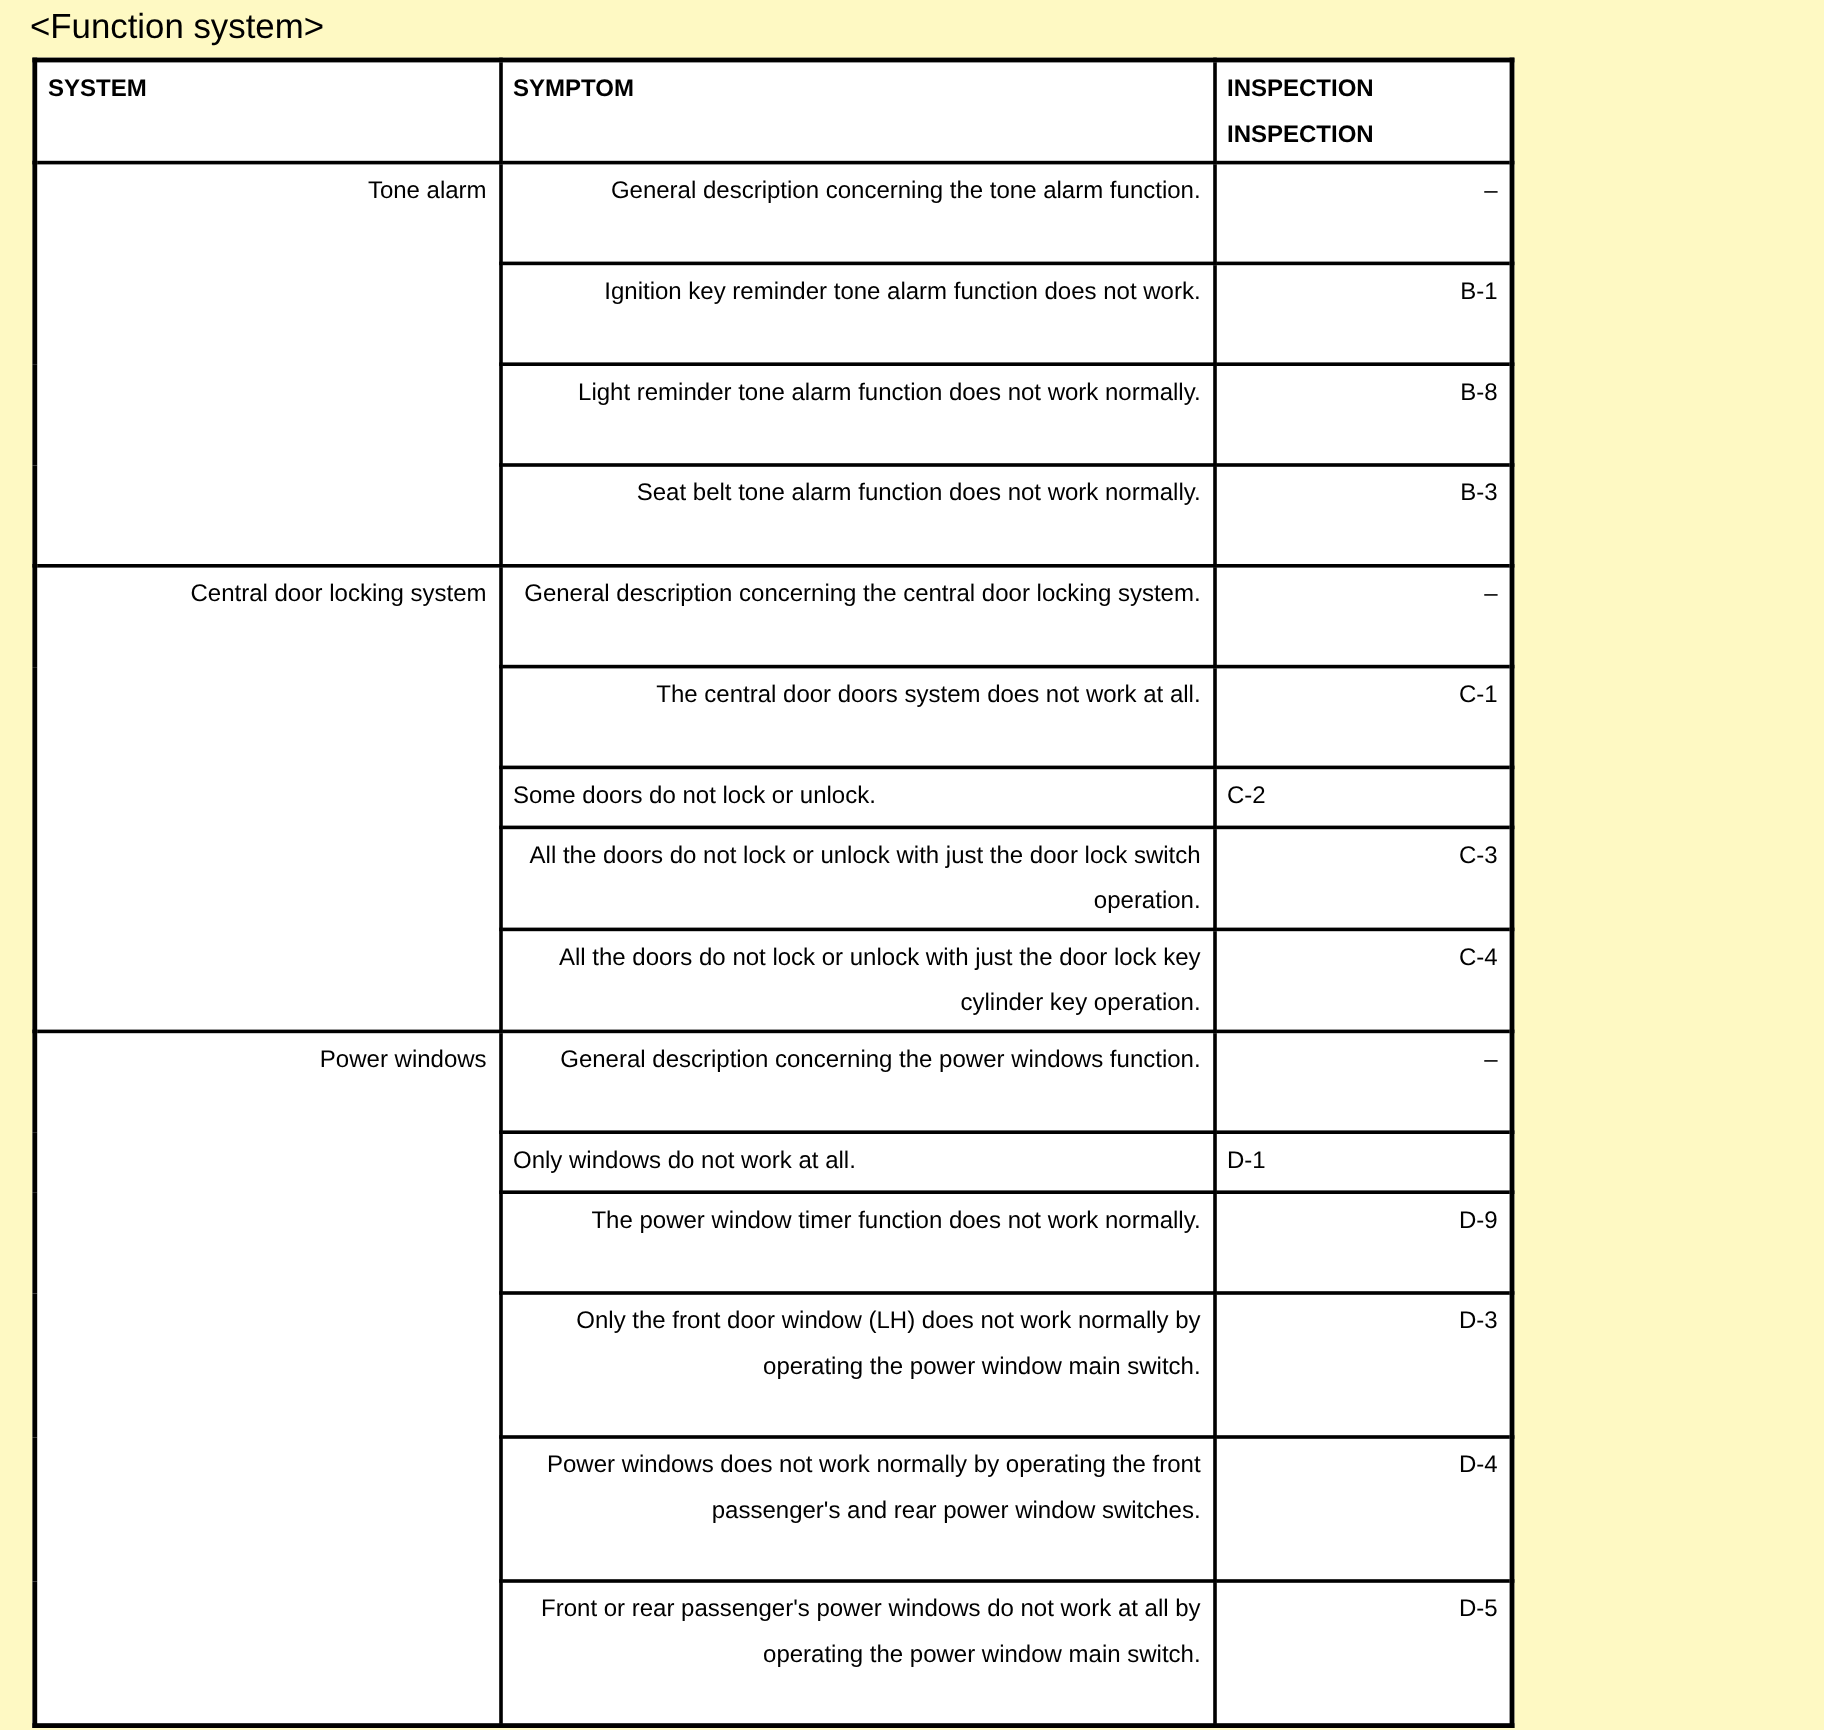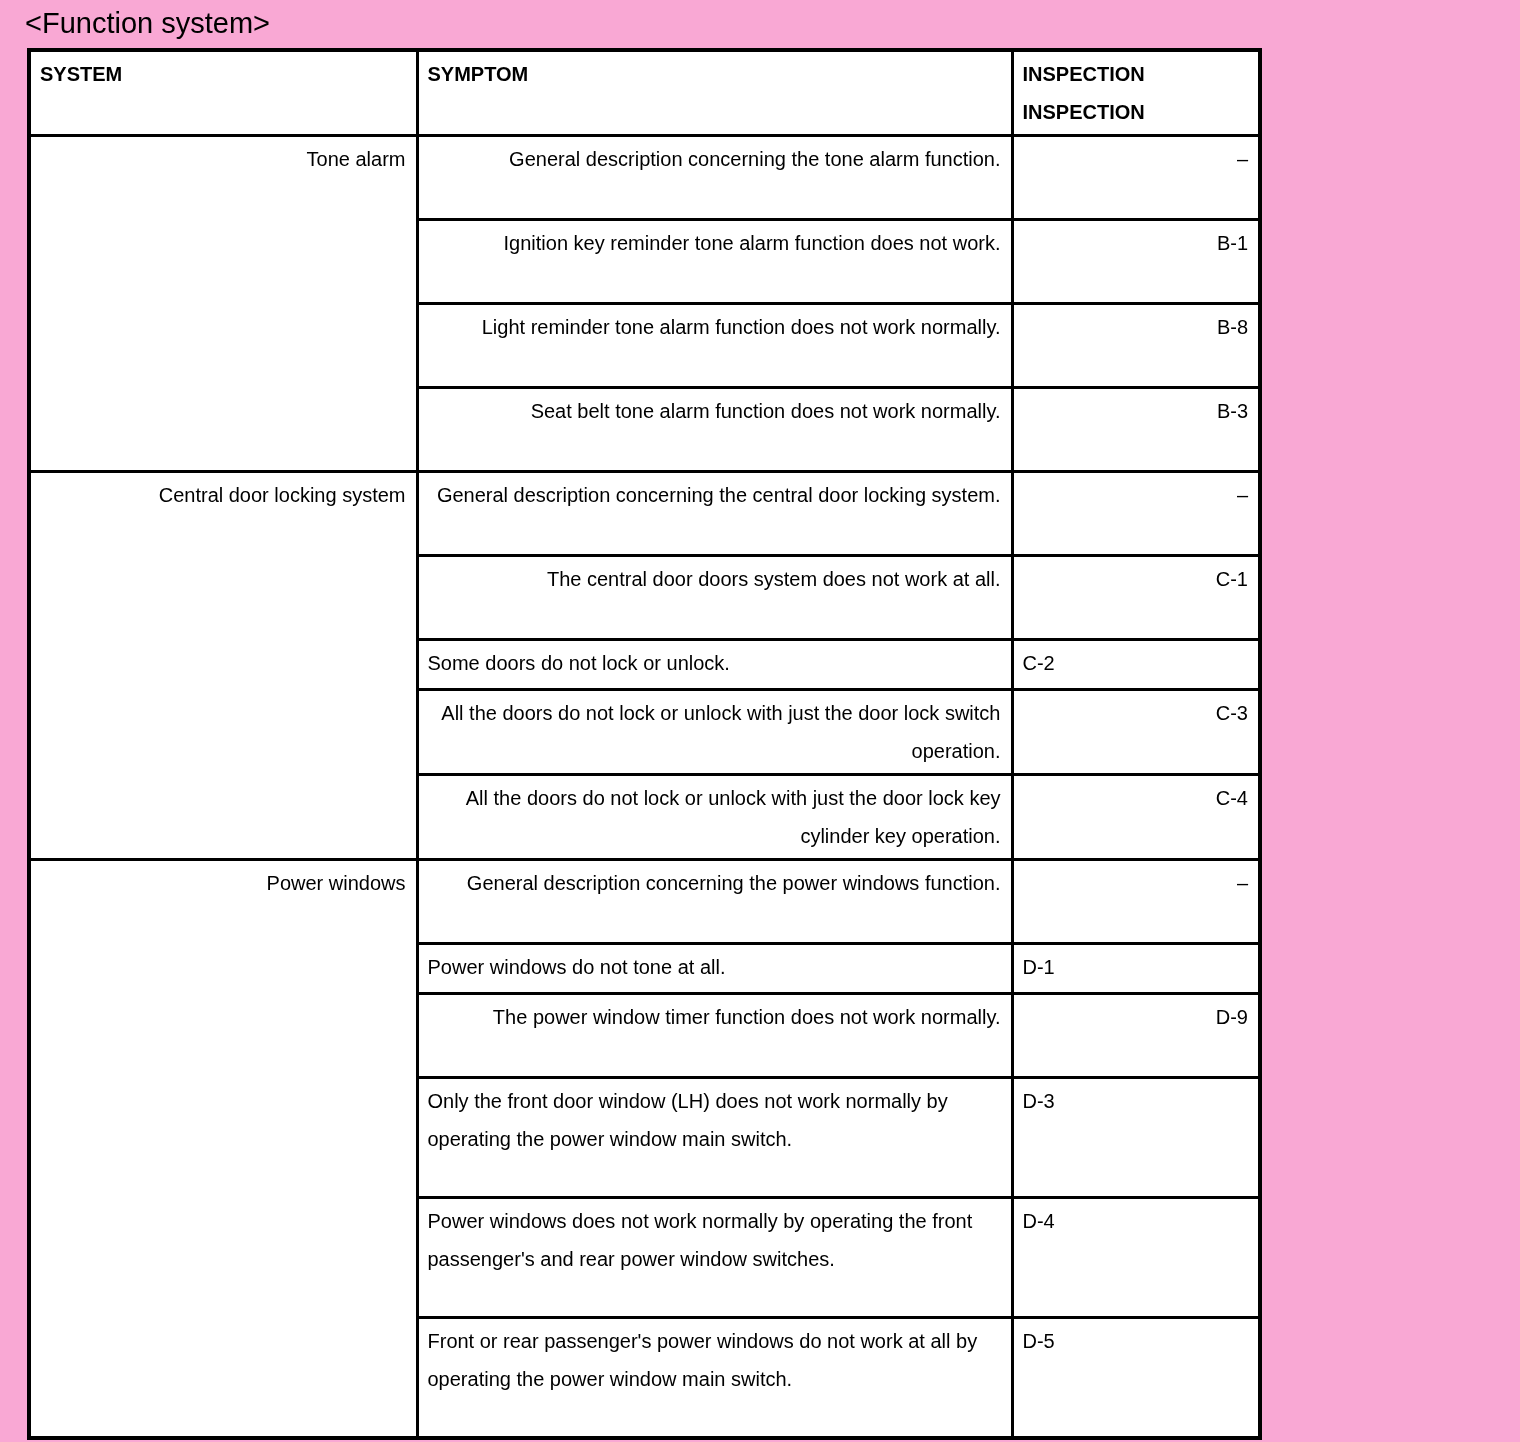--- a/index.html
+++ b/index.html
@@ -7,21 +7,21 @@
     background: #ffffff;
     width: 1520px;
     height: 1442px;
     font-family: "Liberation Sans", "DejaVu Sans", sans-serif;
     color: #000000;
   }
   .page {
     position: relative;
     width: 1520px;
     height: 1442px;
-    background: #f9a8d4;
+    background: #fef9c3;
   }
   .doc-title {
     position: absolute;
     left: 25px;
     top: 6px;
     font-size: 29px;
     line-height: 34px;
     color: #000000;
     white-space: nowrap;
   }
@@ -46,21 +46,21 @@
     padding: 3px 10px 3px 9px;
     overflow: hidden;
   }
   th {
     font-weight: bold;
     height: 80px;
   }
   td { font-weight: normal; }
   tr.h1 td { height: 50px; margin-left: 36px; }
   tr.h2 td { height: 84px; text-align: right; }
-  tr.h3 td { height: 120px; }
+  tr.h3 td { height: 120px; text-align: right; }
   col.c-system  { width: 388px; }
   col.c-symptom { width: 595px; }
   col.c-proc    { width: 248px; }
 </style>
 </head>
 <body>
 
 <div class="page">
 
   <div class="doc-title">&lt;Function system&gt;</div>
@@ -119,21 +119,21 @@
         <td>All the doors do not lock or unlock with just the door lock key cylinder key operation.</td>
         <td>C-4</td>
       </tr>
 
       <tr class="h2">
         <td rowspan="6">Power windows</td>
         <td>General description concerning the power windows function.</td>
         <td>–</td>
       </tr>
       <tr class="h1">
-        <td>Power windows do not tone at all.</td>
+        <td>Only windows do not work at all.</td>
         <td>D-1</td>
       </tr>
       <tr class="h2">
         <td>The power window timer function does not work normally.</td>
         <td>D-9</td>
       </tr>
       <tr class="h3">
         <td>Only the front door window (LH) does not work normally by operating the power window main switch.</td>
         <td>D-3</td>
       </tr>

